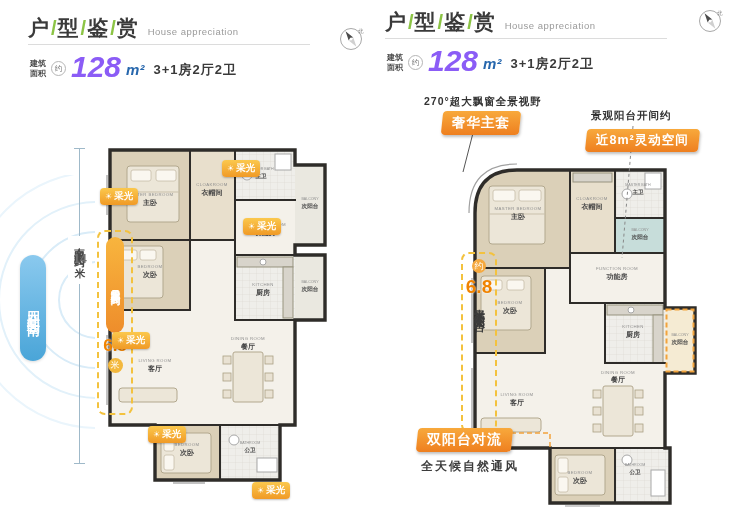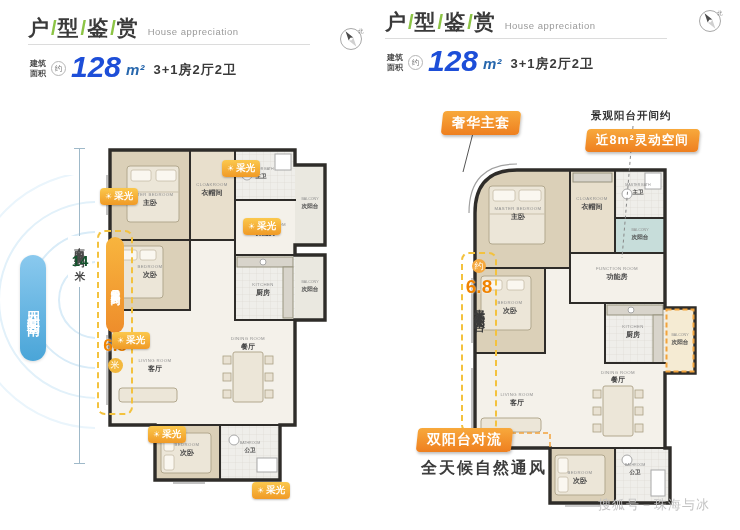--- a/index.html
+++ b/index.html
@@ -9,32 +9,32 @@
   
   .title-row{display:flex;align-items:baseline;}
   .tchar{font-size:21px;font-weight:bold;color:#3a3a3a;letter-spacing:1px;}
   .tslash{font-size:20px;font-weight:bold;color:#8cc445;margin:0 1px;}
   .subtitle{font-size:9.5px;color:#9a9a9a;margin-left:9px;letter-spacing:.5px;}
   .hrule{height:1px;background:#dcdcdc;}
   .area-row{display:flex;align-items:flex-start;gap:5px;}
   .area-label{display:flex;flex-direction:column;font-size:8px;font-weight:bold;color:#4a4a4a;line-height:1.2;margin-top:7px;}
   .approx{width:13px;height:13px;border:1px solid #b5b5b5;border-radius:50%;font-size:7.5px;color:#777;
           display:flex;align-items:center;justify-content:center;margin-top:9px;}
-  .aval{font-size:30px;font-weight:bold;font-style:italic;color:#1d4ed8;line-height:1;}
+  .aval{font-size:30px;font-weight:bold;font-style:italic;color:#8b5cf6;line-height:1;}
   .aunit{font-size:15px;font-weight:bold;font-style:italic;color:#2767ad;margin-top:9px;}
   .spec{font-size:13px;font-weight:bold;color:#3a3a3a;letter-spacing:1px;margin-top:9px;margin-left:4px;}
   
   .bubble{width:26px;height:106px;border-radius:13px;background:linear-gradient(180deg,#8ac9ee,#4aa5d8);
           display:flex;align-items:center;justify-content:center;box-shadow:0 1px 3px rgba(0,0,0,.15);}
   .bubble span{writing-mode:vertical-rl;color:#fff;font-size:13px;font-weight:bold;letter-spacing:3px;}
   .vline{width:1px;background:#9fb9c9;}
   .tick{height:1px;background:#9fb9c9;}
   .dim-text{display:flex;flex-direction:column;align-items:center;background:#fff;padding:3px 0;gap:2px;}
   .dim-prefix{writing-mode:vertical-rl;font-size:10.5px;font-weight:bold;color:#4a4a4a;letter-spacing:2px;}
-  .dim-num{font-size:15px;font-weight:bold;color:#14532d;line-height:1;}
+  .dim-num{font-size:12px;font-weight:bold;color:#737373;line-height:1;}
   .dim-unit{font-size:10.5px;font-weight:bold;color:#4a4a4a;}
   .dashed-box{border:2px dashed #f3c23e;border-radius:8px;display:flex;flex-direction:column;
               align-items:center;padding-top:5px;gap:4px;}
   .pill-v{width:18px;height:96px;border-radius:9px;background:linear-gradient(180deg,#f8b53e,#ee8d2b);
           display:flex;align-items:center;justify-content:center;}
   .pill-v span{writing-mode:vertical-rl;color:#fff;font-size:9.5px;font-weight:bold;letter-spacing:1px;}
   .big-num{font-size:17px;font-weight:bold;color:#f08300;text-shadow:0 0 2px #fff;line-height:1;}
   .unit-circle{width:15px;height:15px;border-radius:50%;background:#f3b83d;color:#fff;font-size:9px;
                display:flex;align-items:center;justify-content:center;}
   .approx-circle{width:14px;height:14px;border-radius:50%;background:#f5a93f;color:#fff;font-size:9px;
@@ -42,21 +42,21 @@
   .vlabel{writing-mode:vertical-rl;font-size:11px;font-weight:bold;color:#3c3c3c;letter-spacing:2px;}
   .dl{display:inline-flex;align-items:center;gap:2px;background:linear-gradient(180deg,#fbc84d,#f09a26);
       color:#fff;font-size:9.5px;font-weight:bold;padding:2px 5px;border-radius:4px;
       box-shadow:0 1px 2px rgba(0,0,0,.25);white-space:nowrap;}
   .dl .sun{font-size:8px;}
   .tag-orange{display:inline-block;background:linear-gradient(180deg,#f8a93c,#ee7f1f);color:#fff;font-weight:bold;
       border-radius:4px;padding:3px 10px;font-size:13.5px;box-shadow:1px 2px 3px rgba(0,0,0,.25);
       transform:skewX(-6deg);white-space:nowrap;}
   .tag-orange>span{display:inline-block;transform:skewX(6deg);letter-spacing:1px;}
   .callout-text{font-size:10.5px;font-weight:bold;color:#333;letter-spacing:1px;white-space:nowrap;}
-  .note-text{font-size:16px;font-weight:bold;color:#3c3c3c;letter-spacing:2px;white-space:nowrap;}
+  .note-text{font-size:12px;font-weight:bold;color:#3c3c3c;letter-spacing:2px;white-space:nowrap;}
   .watermark{font-size:13px;color:#c3c3c3;letter-spacing:1px;}
   
   svg{font-family:"Liberation Sans","DejaVu Sans",sans-serif;}
   .wall{stroke:#2e2c29;stroke-width:3.4;fill:none;stroke-linecap:square;}
   .iwall{stroke:#2e2c29;stroke-width:2;fill:none;stroke-linecap:square;}
   .furn{fill:#ece6d8;stroke:#b2a88e;stroke-width:1;}
   .furn2{fill:#faf7f0;stroke:#c6bda8;stroke-width:.8;}
   .chair{fill:#e9e2d3;stroke:#aba084;stroke-width:.8;}
   .cnt{fill:#d8d4cb;stroke:#97937f;stroke-width:1;}
   .fix{fill:#fff;stroke:#a8a8a8;stroke-width:1;}
@@ -351,32 +351,32 @@
       <text class="zh-s" x="180" y="316">公卫</text>
     </g>
   </svg>
 
   <svg class="abs" style="left:370px;top:0;" width="370" height="530">
     <path d="M103,133 L93,172" stroke="#555" stroke-width="1" fill="none"></path>
     <path d="M263,126 L252,258" stroke="#888" stroke-width="1" stroke-dasharray="3,3" fill="none"></path>
     <path d="M141,433 L180,433 L180,447" stroke="#f2a33c" stroke-width="1.5" stroke-dasharray="5,3" fill="none"></path>
   </svg>
 
+  <div class="callout-text abs" style="left:424px;top:95px;">270°超大飘窗全景视野</div>
   <div class="tag-orange abs" style="left:442px;top:111px;">
     <span>奢华主套</span>
   </div>
   <div class="callout-text abs" style="left:591px;top:109px;">景观阳台开间约</div>
   <div class="tag-orange abs" style="left:586px;top:129px;font-size:12.5px;">
     <span>近8m²灵动空间</span>
   </div>
   <div class="dashed-box abs" style="left:461px;top:252px;width:32px;height:172px;">
     <div class="approx-circle">约</div>
     <div class="big-num" style="font-size:19px;">6.8</div>
     <div class="vlabel">米双面宽大阳台</div>
   </div>
   <div class="tag-orange abs" style="left:417px;top:428px;font-size:14px;">
     <span>双阳台对流</span>
   </div>
   <div class="note-text abs" style="left:421px;top:458px;">全天候自然通风</div>
 
-  <div class="watermark abs" style="left:598px;top:496px;">搜狐号－珠海与冰</div>
 
 </div>
 
 </body></html>

